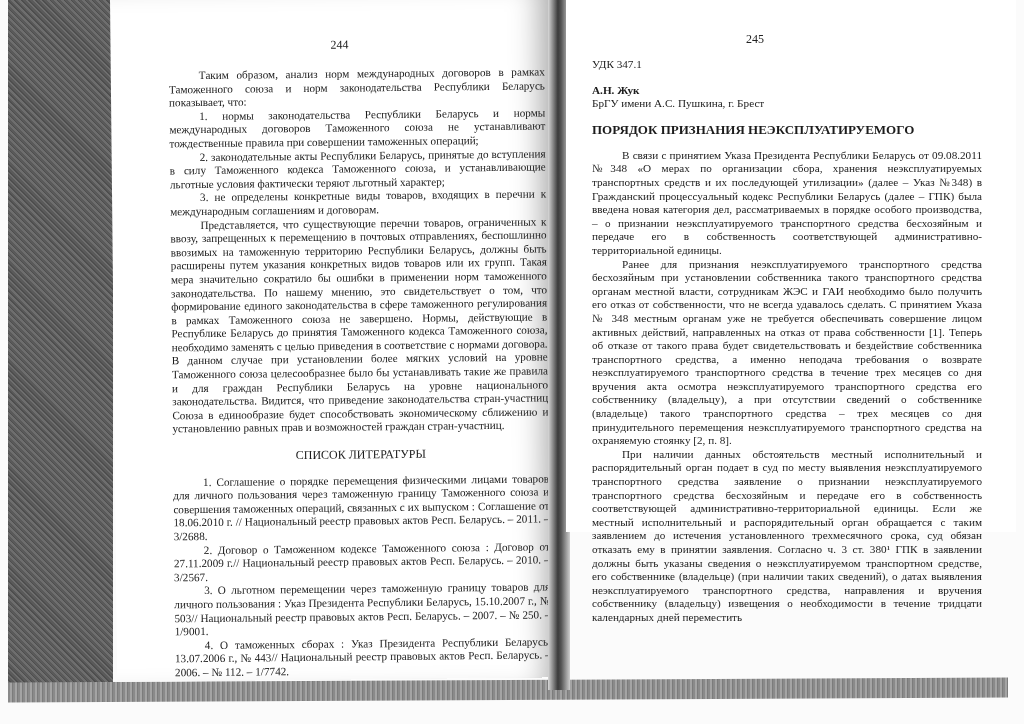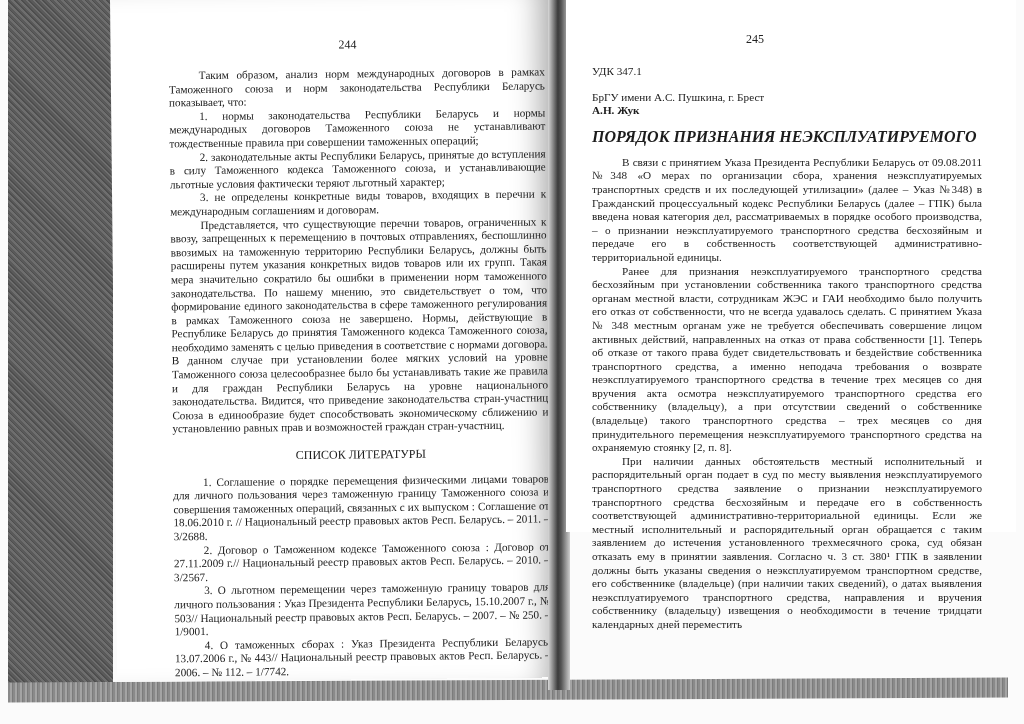--- a/index.html
+++ b/index.html
@@ -43,55 +43,55 @@
   }
   .text-block {
     position: absolute; font-size: 11.2px; line-height: 13.6px; text-align: justify;
   }
   .text-block p { margin: 0; text-indent: 30px; }
   .text-block p.noind { text-indent: 0; }
   .heading-center {
     text-align: center; text-indent: 0 !important; font-size: 12px; margin: 14px 0 12px 0 !important;
   }
   .bold { font-weight: bold; }
-  .title-upper { font-weight: bold; font-size: 16px; line-height: 14px; text-indent: 0 !important; font-style: italic; }
+  .title-upper { font-weight: bold; font-size: 13px; line-height: 14px; text-indent: 0 !important; }
   .spacer { height: 12px; }
 </style>
 </head>
 <body>
 
 <div class="scan-bg"></div>
 <div class="dark-left"></div>
 <div class="dark-bottom"></div>
 
 <div class="page page-left">
-  <div class="page-num" style="left:228px; top:40px;">244</div>
+  <div class="page-num" style="left:220px; top:40px;">244</div>
   <div class="text-block" style="left:58px; top:70px; width:376px;">
     <p>Таким образом, анализ норм международных договоров в рамках Таможенного союза и норм законодательства Республики Беларусь показывает, что:</p>
     <p>1. нормы законодательства Республики Беларусь и нормы международных договоров Таможенного союза не устанавливают тождественные правила при совершении таможенных операций;</p>
     <p>2. законодательные акты Республики Беларусь, принятые до вступления в силу Таможенного кодекса Таможенного союза, и устанавливающие льготные условия фактически теряют льготный характер;</p>
     <p>3. не определены конкретные виды товаров, входящих в перечни к международным соглашениям и договорам.</p>
     <p>Представляется, что существующие перечни товаров, ограниченных к ввозу, запрещенных к перемещению в почтовых отправлениях, беспошлинно ввозимых на таможенную территорию Республики Беларусь, должны быть расширены путем указания конкретных видов товаров или их групп. Такая мера значительно сократило бы ошибки в применении норм таможенного законодательства. По нашему мнению, это свидетельствует о том, что формирование единого законодательства в сфере таможенного регулирования в рамках Таможенного союза не завершено. Нормы, действующие в Республике Беларусь до принятия Таможенного кодекса Таможенного союза, необходимо заменять с целью приведения в соответствие с нормами договора. В данном случае при установлении более мягких условий на уровне Таможенного союза целесообразнее было бы устанавливать такие же правила и для граждан Республики Беларусь на уровне национального законодательства. Видится, что приведение законодательства стран-участниц Союза в единообразие будет способствовать экономическому сближению и установлению равных прав и возможностей граждан стран-участниц.</p>
     <p class="heading-center">СПИСОК ЛИТЕРАТУРЫ</p>
     <p>1. Соглашение о порядке перемещения физическими лицами товаров для личного пользования через таможенную границу Таможенного союза и совершения таможенных операций, связанных с их выпуском : Соглашение от 18.06.2010 г. // Национальный реестр правовых актов Респ. Беларусь. – 2011. – 3/2688.</p>
     <p>2. Договор о Таможенном кодексе Таможенного союза : Договор от 27.11.2009 г.// Национальный реестр правовых актов Респ. Беларусь. – 2010. – 3/2567.</p>
     <p>3. О льготном перемещении через таможенную границу товаров для личного пользования : Указ Президента Республики Беларусь, 15.10.2007 г., № 503// Национальный реестр правовых актов Респ. Беларусь. – 2007. – № 250. – 1/9001.</p>
     <p>4. О таможенных сборах : Указ Президента Республики Беларусь, 13.07.2006 г., № 443// Национальный реестр правовых актов Респ. Беларусь. – 2006. – № 112. – 1/7742.</p>
   </div>
 </div>
 
 <div class="gutter"></div>
 
 <div class="page page-right">
   <div class="page-num" style="left:180px; top:32px;">245</div>
-  <div class="text-block" style="left:26px; top:65px; width:390px;">
+  <div class="text-block" style="left:26px; top:58px; width:390px;">
     <p class="noind">УДК 347.1</p>
     <div class="spacer"></div>
+    <p class="noind bold">А.Н. Жук</p>
     <p class="noind">БрГУ имени А.С. Пушкина, г. Брест</p>
-    <p class="noind bold">А.Н. Жук</p>
     <div class="spacer"></div>
     <p class="title-upper">ПОРЯДОК ПРИЗНАНИЯ НЕЭКСПЛУАТИРУЕМОГО</p>
     <div class="spacer"></div>
     <p>В связи с принятием Указа Президента Республики Беларусь от 09.08.2011 №348 «О мерах по организации сбора, хранения неэксплуатируемых транспортных средств и их последующей утилизации» (далее – Указ №348) в Гражданский процессуальный кодекс Республики Беларусь (далее – ГПК) была введена новая категория дел, рассматриваемых в порядке особого производства, – о признании неэксплуатируемого транспортного средства бесхозяйным и передаче его в собственность соответствующей административно-территориальной единицы.</p>
     <p>Ранее для признания неэксплуатируемого транспортного средства бесхозяйным при установлении собственника такого транспортного средства органам местной власти, сотрудникам ЖЭС и ГАИ необходимо было получить его отказ от собственности, что не всегда удавалось сделать. С принятием Указа № 348 местным органам уже не требуется обеспечивать совершение лицом активных действий, направленных на отказ от права собственности [1]. Теперь об отказе от такого права будет свидетельствовать и бездействие собственника транспортного средства, а именно неподача требования о возврате неэксплуатируемого транспортного средства в течение трех месяцев со дня вручения акта осмотра неэксплуатируемого транспортного средства его собственнику (владельцу), а при отсутствии сведений о собственнике (владельце) такого транспортного средства – трех месяцев со дня принудительного перемещения неэксплуатируемого транспортного средства на охраняемую стоянку [2, п. 8].</p>
     <p>При наличии данных обстоятельств местный исполнительный и распорядительный орган подает в суд по месту выявления неэксплуатируемого транспортного средства заявление о признании неэксплуатируемого транспортного средства бесхозяйным и передаче его в собственность соответствующей административно-территориальной единицы. Если же местный исполнительный и распорядительный орган обращается с таким заявлением до истечения установленного трехмесячного срока, суд обязан отказать ему в принятии заявления. Согласно ч. 3 ст. 380¹ ГПК в заявлении должны быть указаны сведения о неэксплуатируемом транспортном средстве, его собственнике (владельце) (при наличии таких сведений), о датах выявления неэксплуатируемого транспортного средства, направления и вручения собственнику (владельцу) извещения о необходимости в течение тридцати календарных дней переместить</p>
   </div>
 </div>
 
 </body></html>

